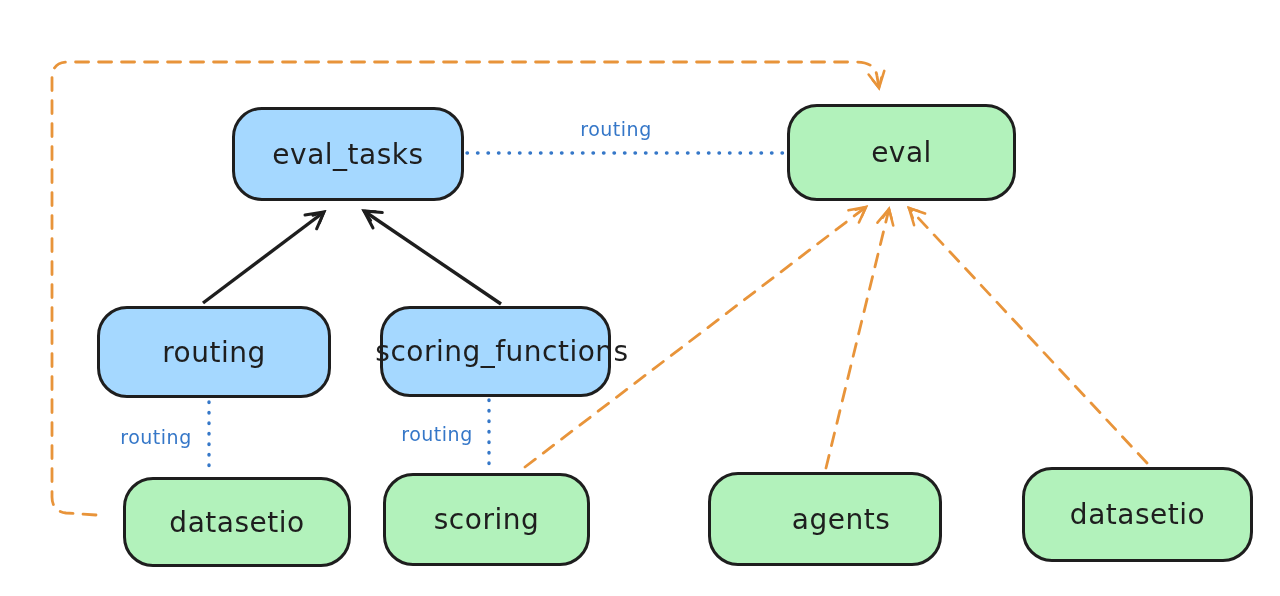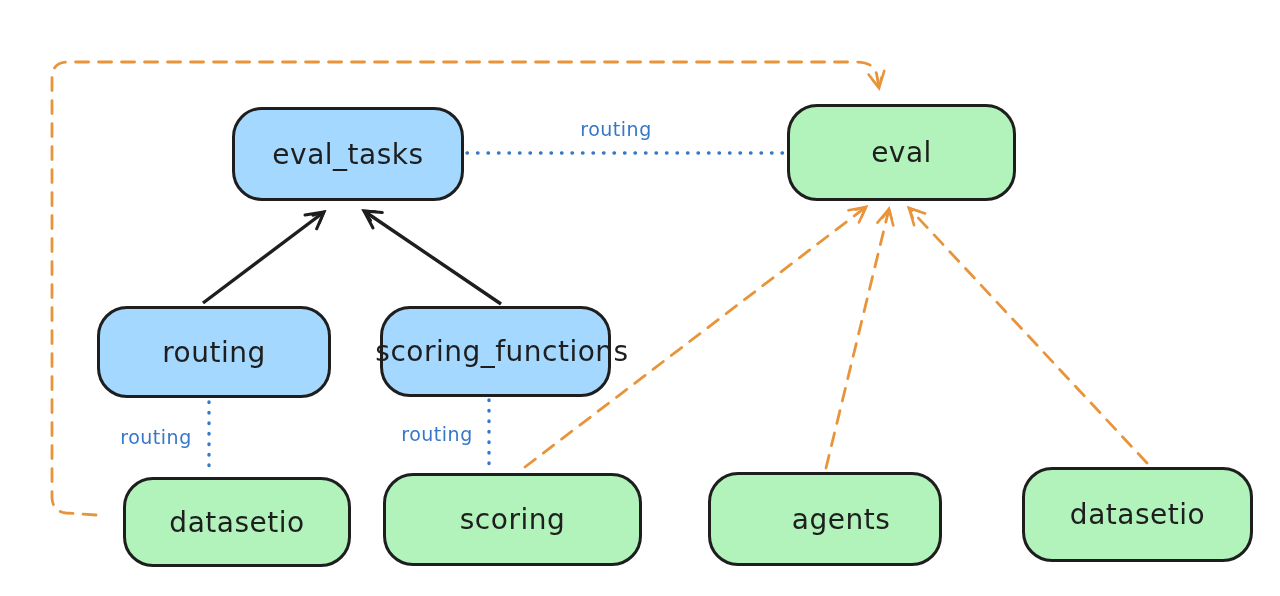--- a/index.html
+++ b/index.html
@@ -92,21 +92,21 @@
   </div>
 
   <div class="node blue" style="left:380px; top:306px; width:231px; height:91px;padding-left:13px;">
     <span>scoring_functions</span>
   </div>
 
   <div class="node green" style="left:95px; top:477px; width:228px; height:90px;margin-left:28px;">
     <span>datasetio</span>
   </div>
 
-  <div class="node green" style="left:383px; top:473px; width:259px; height:93px;">
+  <div class="node green" style="left:383px; top:473px; width:207px; height:93px;">
     <span>scoring</span>
   </div>
 
   <div class="node green" style="left:708px; top:472px; width:234px; height:94px;padding-left:32px;">
     <span>agents</span>
   </div>
 
   <div class="node green" style="left:1022px; top:467px; width:231px; height:95px;">
     <span>datasetio</span>
   </div>

